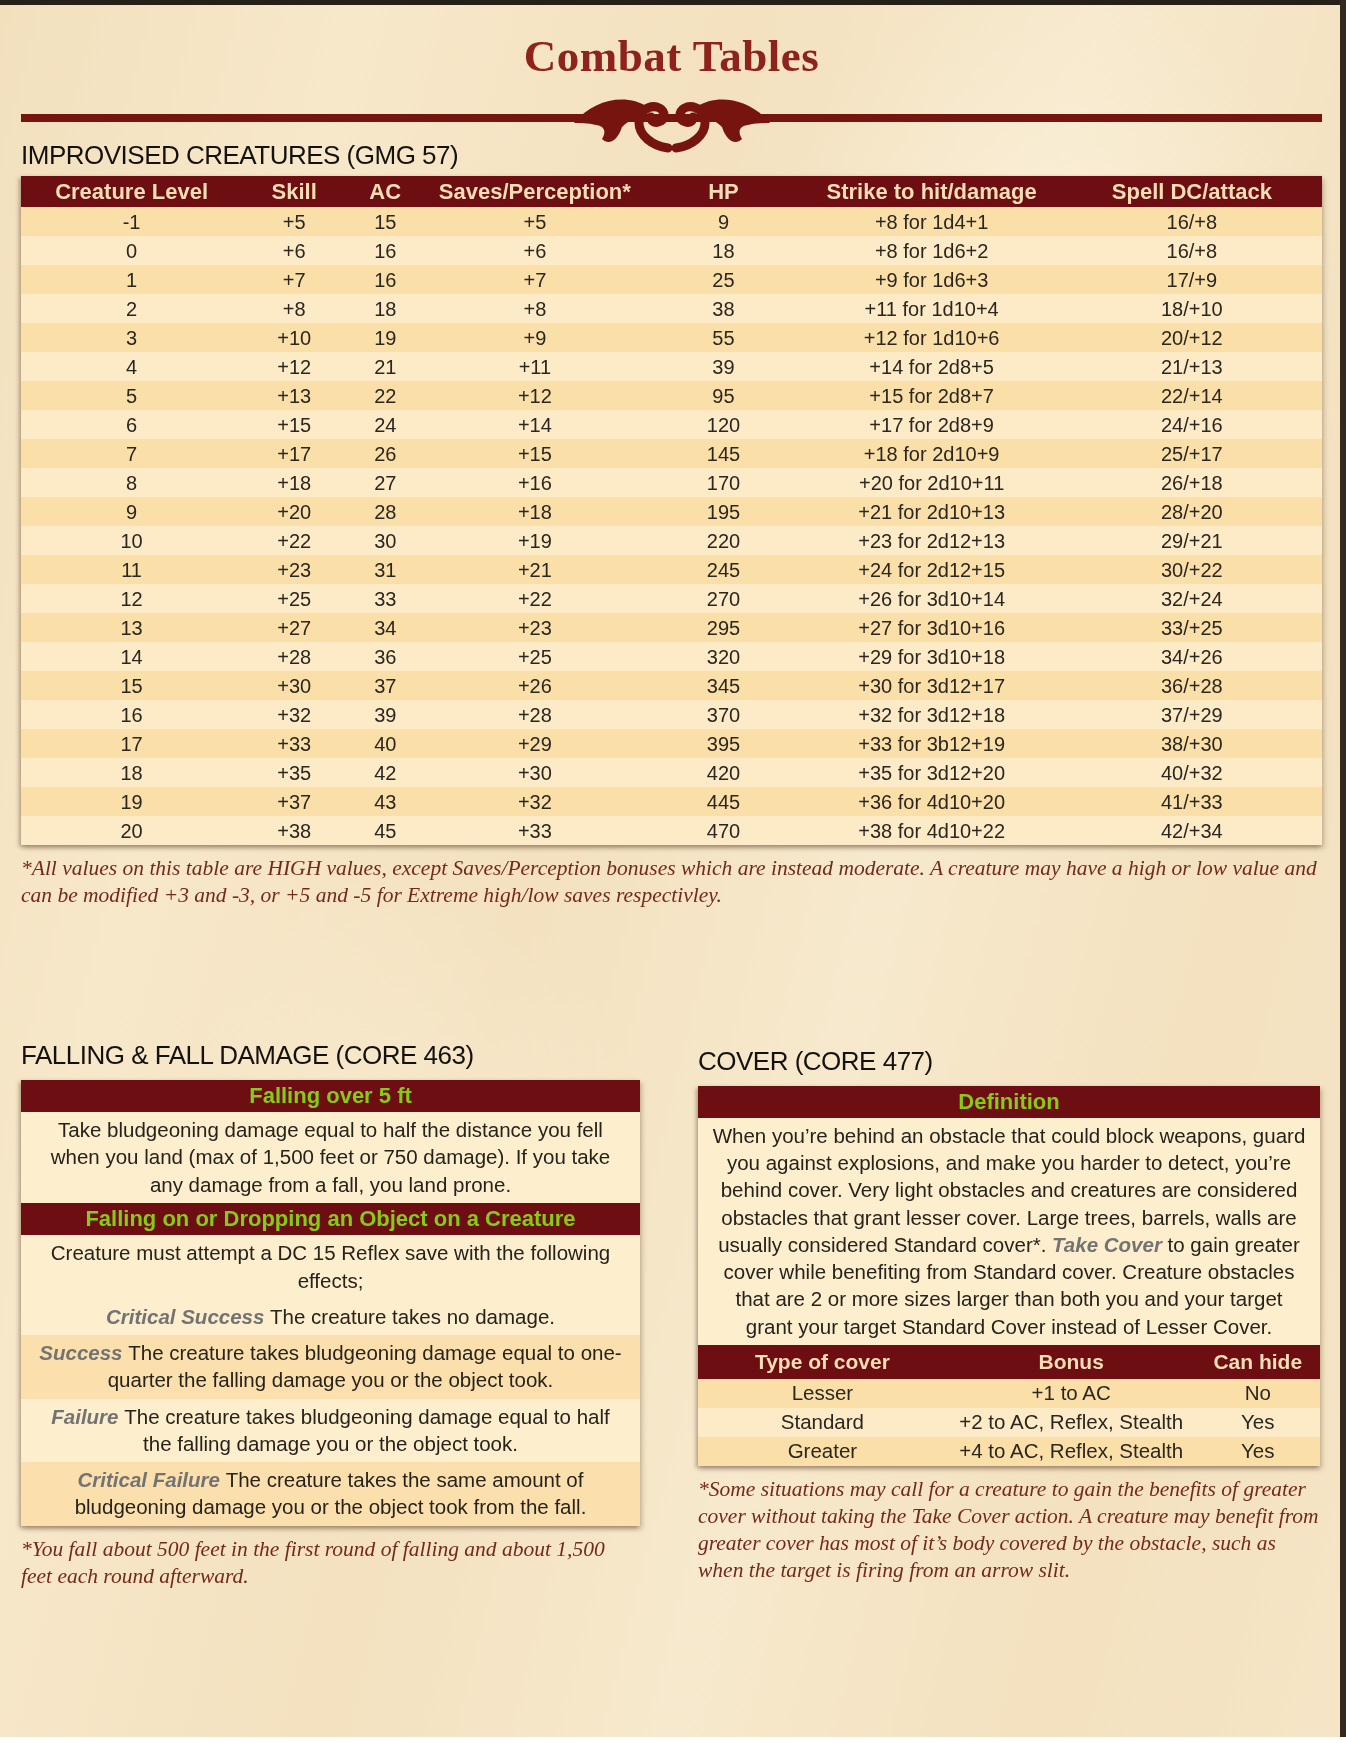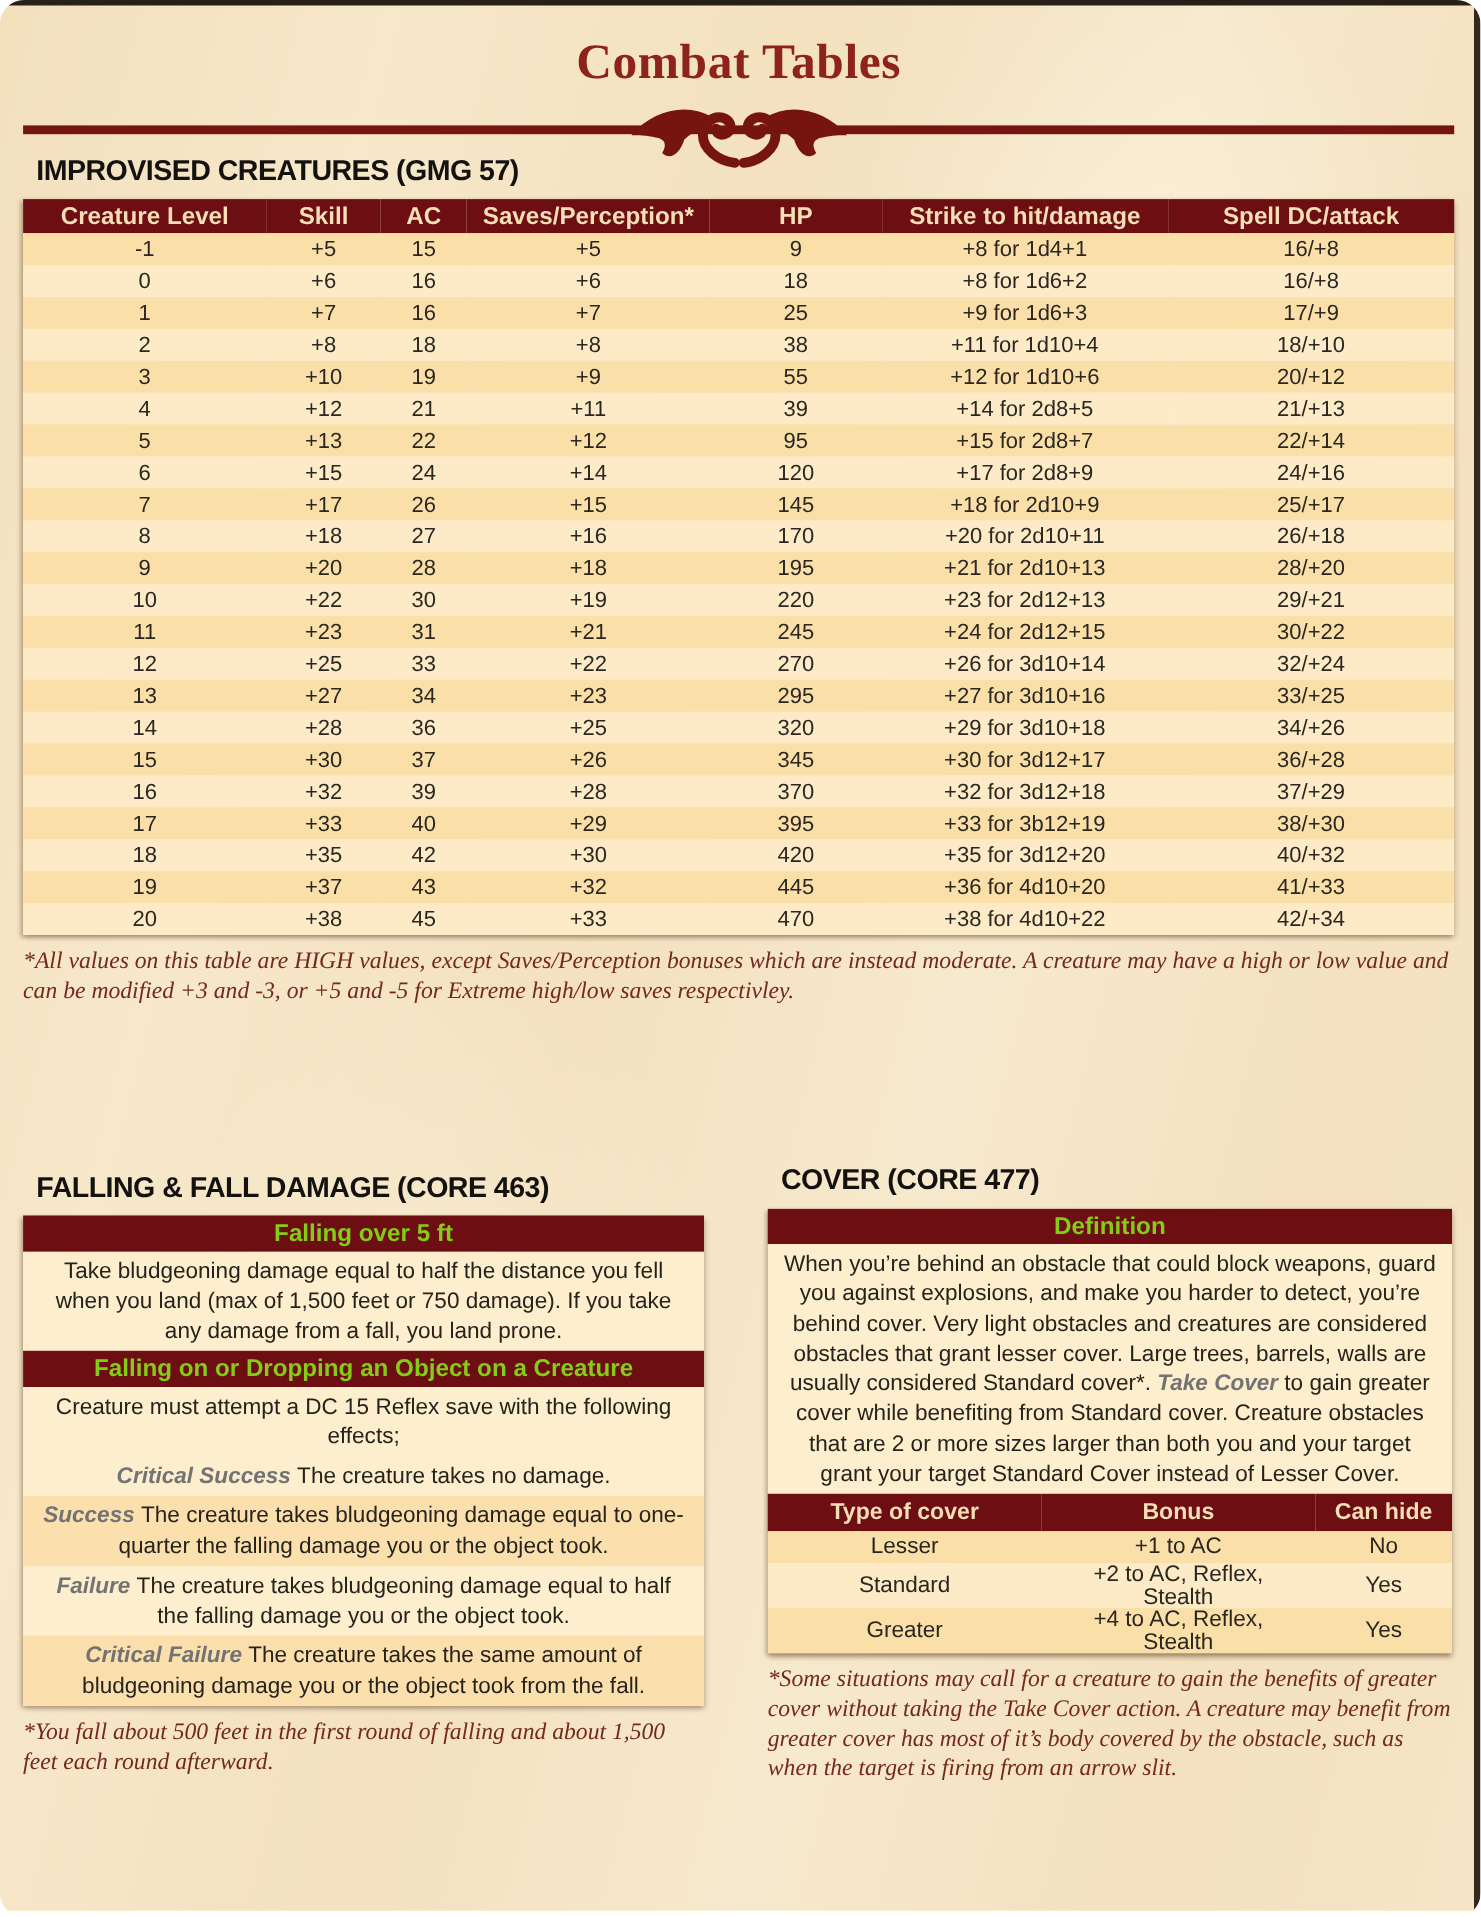--- a/index.html
+++ b/index.html
@@ -6,37 +6,36 @@
   .page{
     position:relative;
     width:1346px;height:1743px;
     background:
       radial-gradient(ellipse 500px 700px at 78% 22%, rgba(255,250,235,.45), rgba(255,250,235,0) 60%),
       radial-gradient(ellipse 420px 600px at 30% 70%, rgba(255,248,230,.35), rgba(255,248,230,0) 60%),
       linear-gradient(104deg,#f2e0bd 0%,#f7e8ca 20%,#f3e1bf 42%,#f7e9cd 62%,#f3e1bf 82%,#f5e5c6 100%);
     font-family:"Liberation Sans",sans-serif;
     overflow:hidden;
     box-sizing:border-box;
-    border-radius:22px;
   }
   .edge-top{position:absolute;top:0;left:0;right:0;height:5px;background:#272019;}
   .edge-right{position:absolute;top:0;right:0;width:6px;bottom:6px;background:#33291f;}
   .edge-bottom{position:absolute;left:0;right:0;bottom:0;height:6px;background:#ffffff;}
   .content{position:relative;padding:16px 24px 0 21px;}
 
   .title{
     margin:16px 0 0 0;text-align:center;
     font-family:"Liberation Serif",serif;font-weight:bold;
     font-size:45px;line-height:1.08;color:#8e231b;letter-spacing:.5px;
   }
   .divider{position:relative;height:8px;background:#76150f;margin-top:33px;}
   .divider svg{position:absolute;left:50%;top:-32px;transform:translateX(-50%);}
 
   h2{
-    margin:12px;color:#141210;font-weight:bold;font-size:26px;line-height:1.1;
+    margin:0;color:#141210;font-weight:normal;font-size:26px;line-height:1.1;
     letter-spacing:-0.5px;
   }
   .imp-heading{margin-top:19px;}
 
   table{border-collapse:collapse;width:100%;}
   .shadowed{box-shadow:-2px 2px 4px rgba(70,40,20,.35), 2px 3px 5px rgba(70,40,20,.25);}
 
   .imp-table{margin-top:7px;}
   .imp-table thead th{
     background:#6d0e13;color:#f6dfb7;font-size:22px;font-weight:bold;
@@ -68,21 +67,21 @@
   }
   .band.light{background:#fdeecd;}
   .band.dark{background:#fbe0ae;}
   .band b{color:#737373;font-style:italic;}
 
   .cov-table th{
     background:#6d0e13;color:#f6dfb7;font-size:21px;font-weight:bold;
     height:34px;padding:0 4px;text-align:center;
   }
   .cov-table td{
-    text-align:center;font-size:20.5px;color:#2a2620;height:29px;padding:0 20px;line-height:1;
+    text-align:center;font-size:20.5px;color:#2a2620;height:29px;padding:0 7px;line-height:1;
   }
 </style>
 </head>
 <body>
 
 <div class="page">
   <div class="edge-top"></div>
   <div class="edge-right"></div>
 
   <div class="content">

